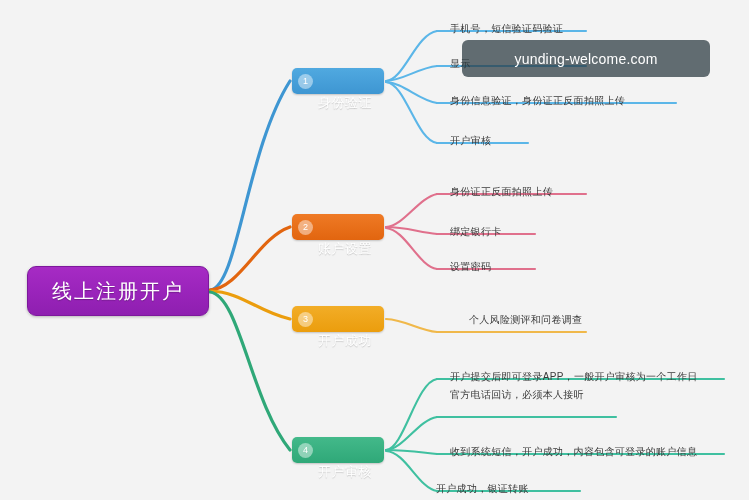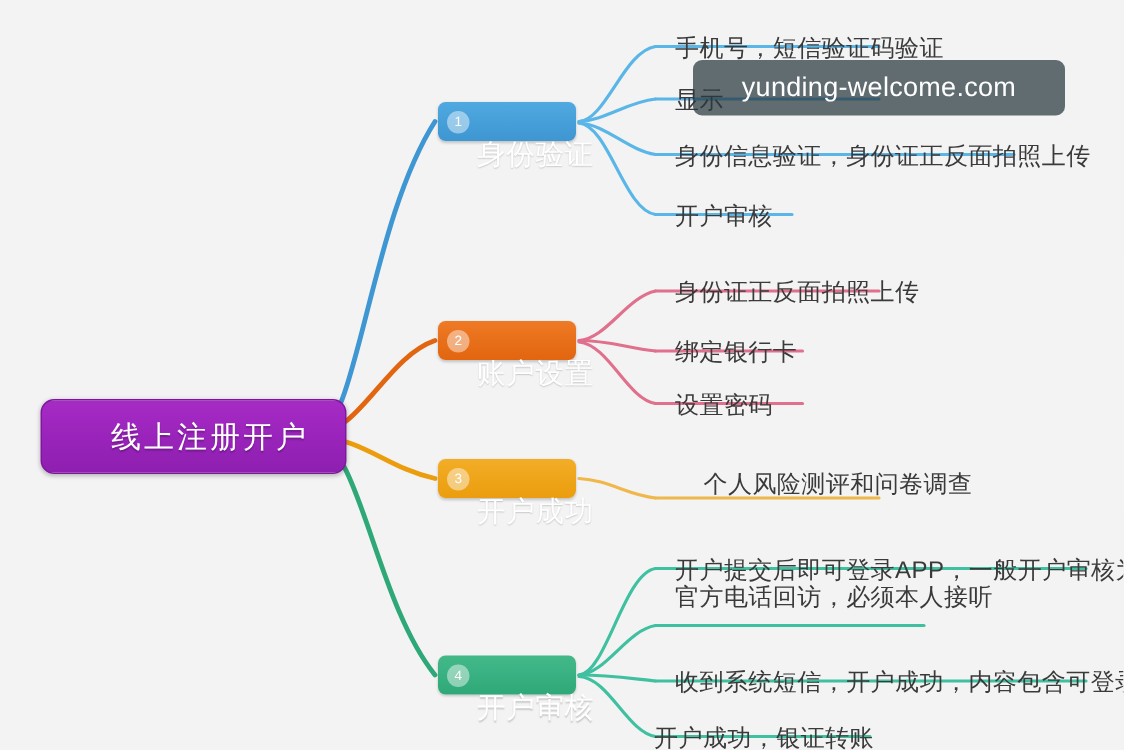--- a/index.html
+++ b/index.html
@@ -33,21 +33,20 @@
     top: 266px;
     width: 180px;
     height: 48px;
     background: linear-gradient(180deg,#a62bc4 0%, #9a24bb 50%, #8e1fb0 100%);
     border: 1px solid #7d189c;
     border-radius: 9px;
     box-shadow: 0 1px 3px rgba(0,0,0,.25);
     display: flex;
     align-items: center;
     justify-content: center;
-    padding-left: 22px;
   }
   .root-label {
     color: #ffffff;
     font-size: 20px;
     letter-spacing: 2px;
     font-weight: 400;
     text-shadow: 0 1px 1px rgba(0,0,0,.25);
     white-space: nowrap;
   }
 
@@ -69,56 +68,56 @@
     background: rgba(255,255,255,.45);
     color: #ffffff;
     font-size: 9px;
     line-height: 15px;
     text-align: center;
     margin-right: 5px;
     flex: 0 0 auto;
   }
   .branch-label {
     color: #ffffff;
-    font-size: 19px;
+    font-size: 13px;
     white-space: nowrap;
     letter-spacing: .5px;
     text-shadow: 0 1px 1px rgba(0,0,0,.18);
     margin-top: 44px;
   }
   .branch-1 { left: 292px; top: 68px;  width: 92px; background: linear-gradient(180deg,#50a9e0,#3e96d2); }
   .branch-2 { left: 292px; top: 214px; width: 92px; background: linear-gradient(180deg,#ef7a25,#e2650f); }
   .branch-3 { left: 292px; top: 306px; width: 92px; background: linear-gradient(180deg,#f2ad27,#eb9d0d); }
   .branch-4 { left: 292px; top: 437px; width: 92px; background: linear-gradient(180deg,#43b98a,#2fa878); }
 
   
   .leaf {
     position: absolute;
-    font-size: 16px;
+    font-size: 10px;
     color: #3a3a3a;
     white-space: nowrap;
     letter-spacing: .3px;
   }
 
   
   .watermark {
     position: absolute;
     left: 462px;
     top: 40px;
     width: 248px;
     height: 37px;
     background: rgba(40,55,62,.72);
     border-radius: 6px;
     display: flex;
     align-items: center;
     justify-content: center;
   }
   .watermark-text {
     color: #ffffff;
-    font-size: 18px;
+    font-size: 14px;
     letter-spacing: .2px;
     white-space: nowrap;
   }
 </style>
 </head>
 <body>
 
 <div id="canvas">
 
   <svg id="wires" viewBox="0 0 749 500" xmlns="http://www.w3.org/2000/svg">

